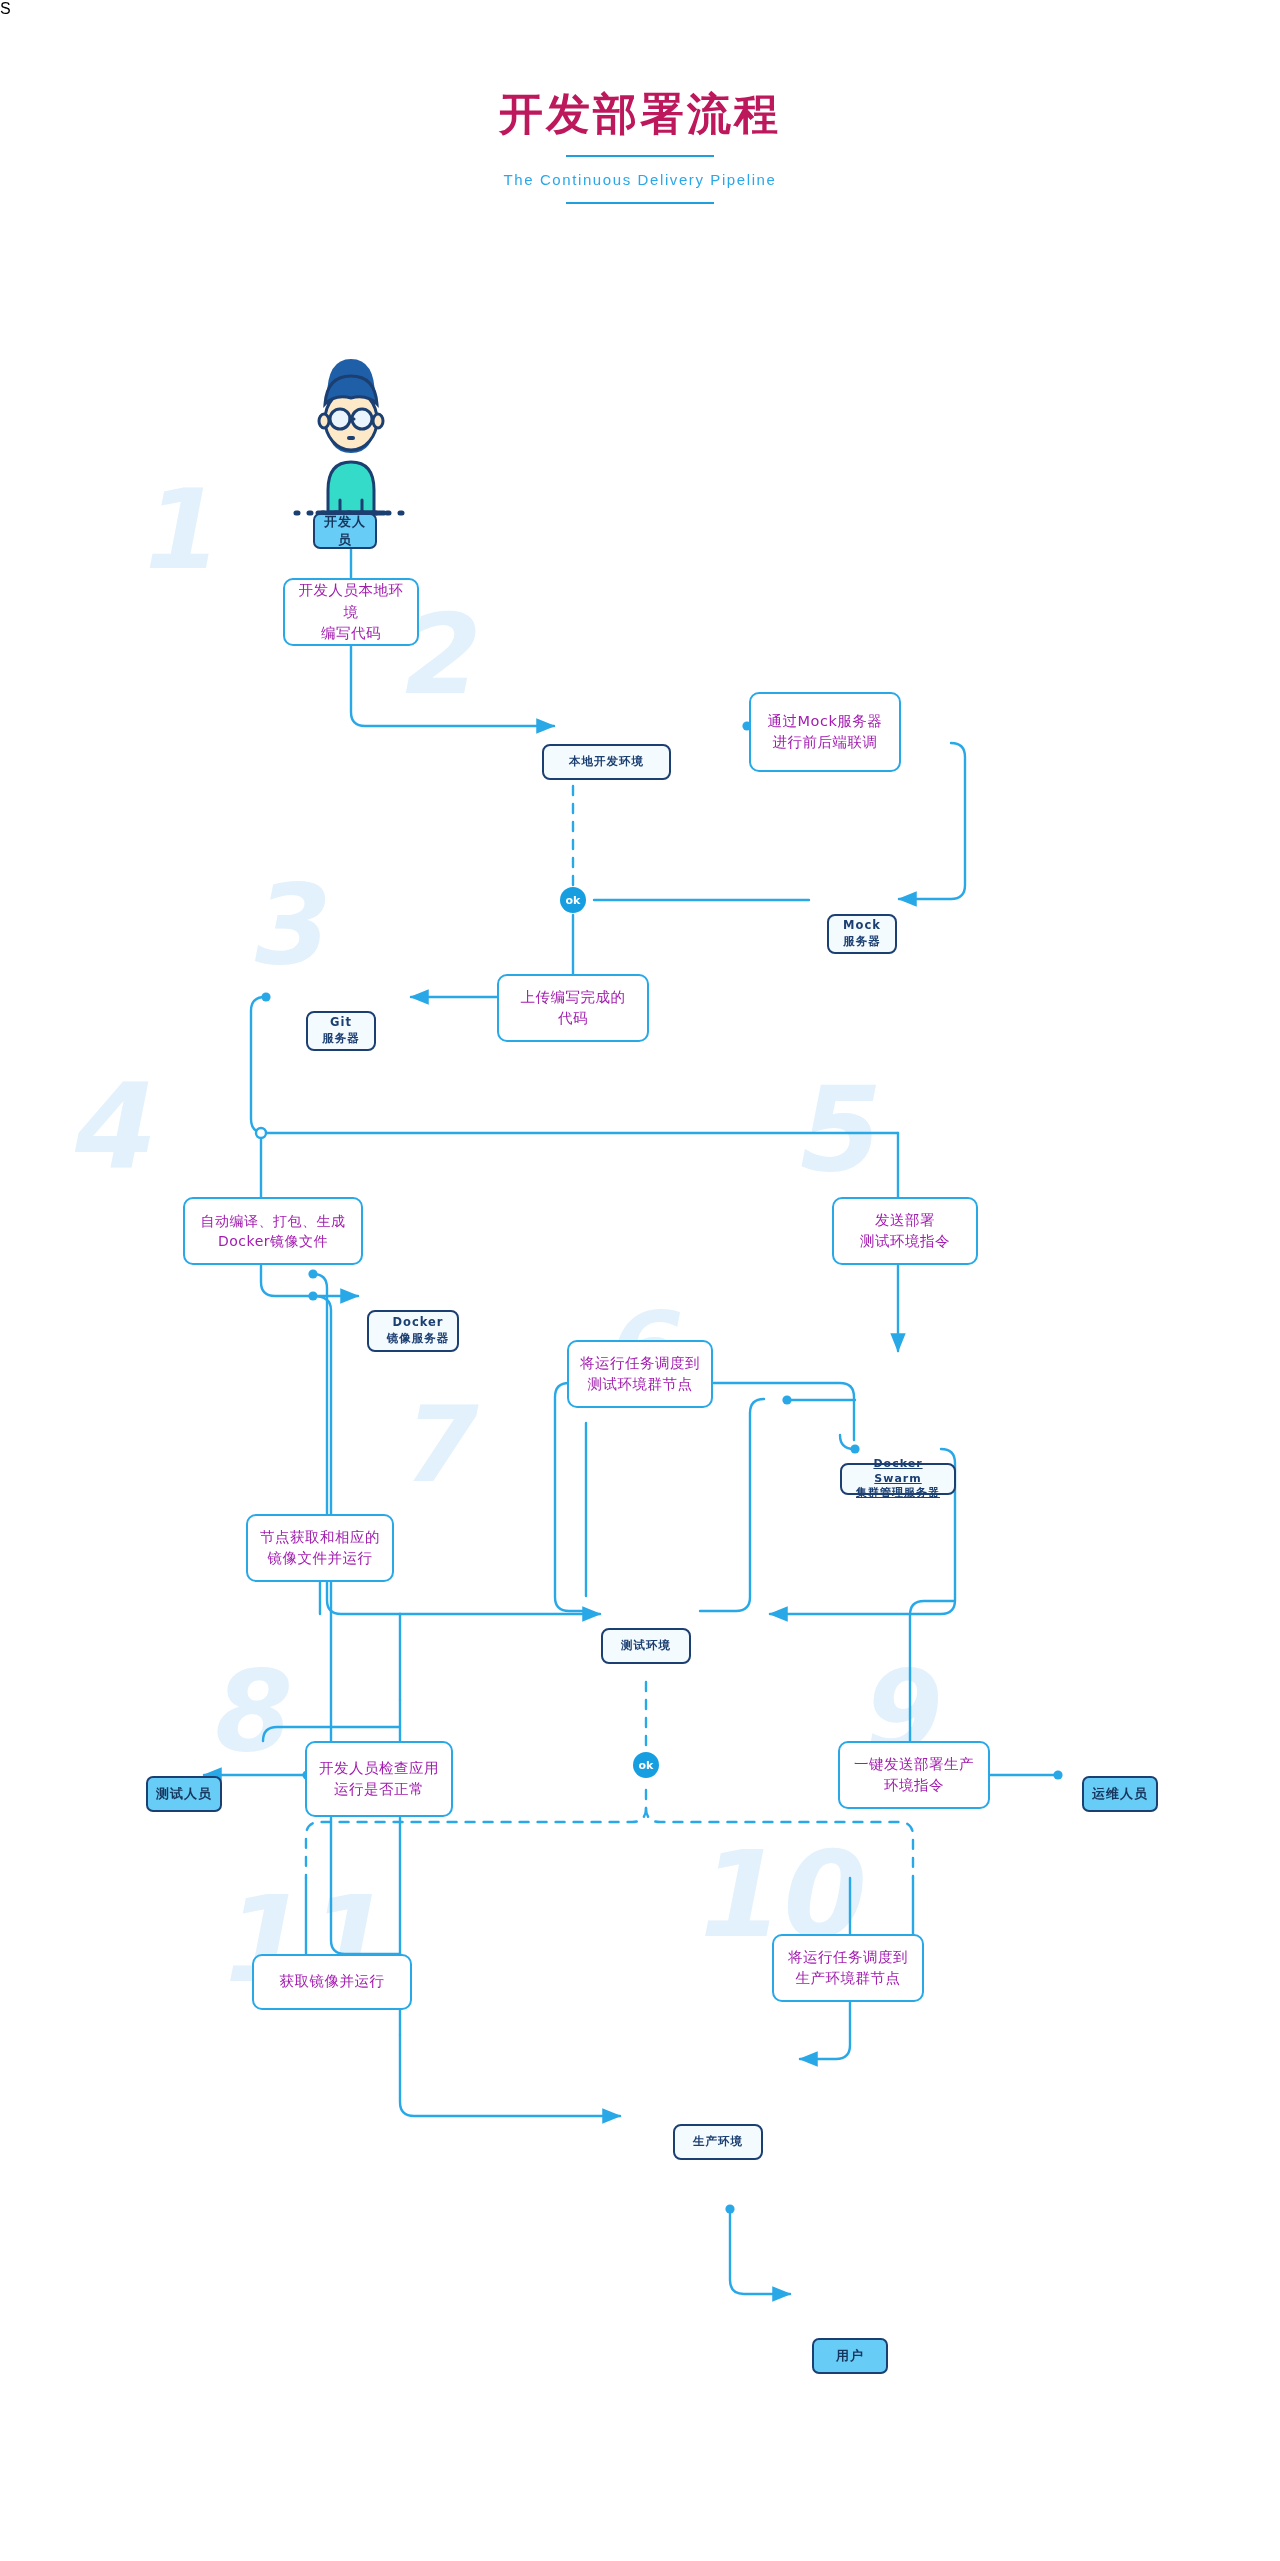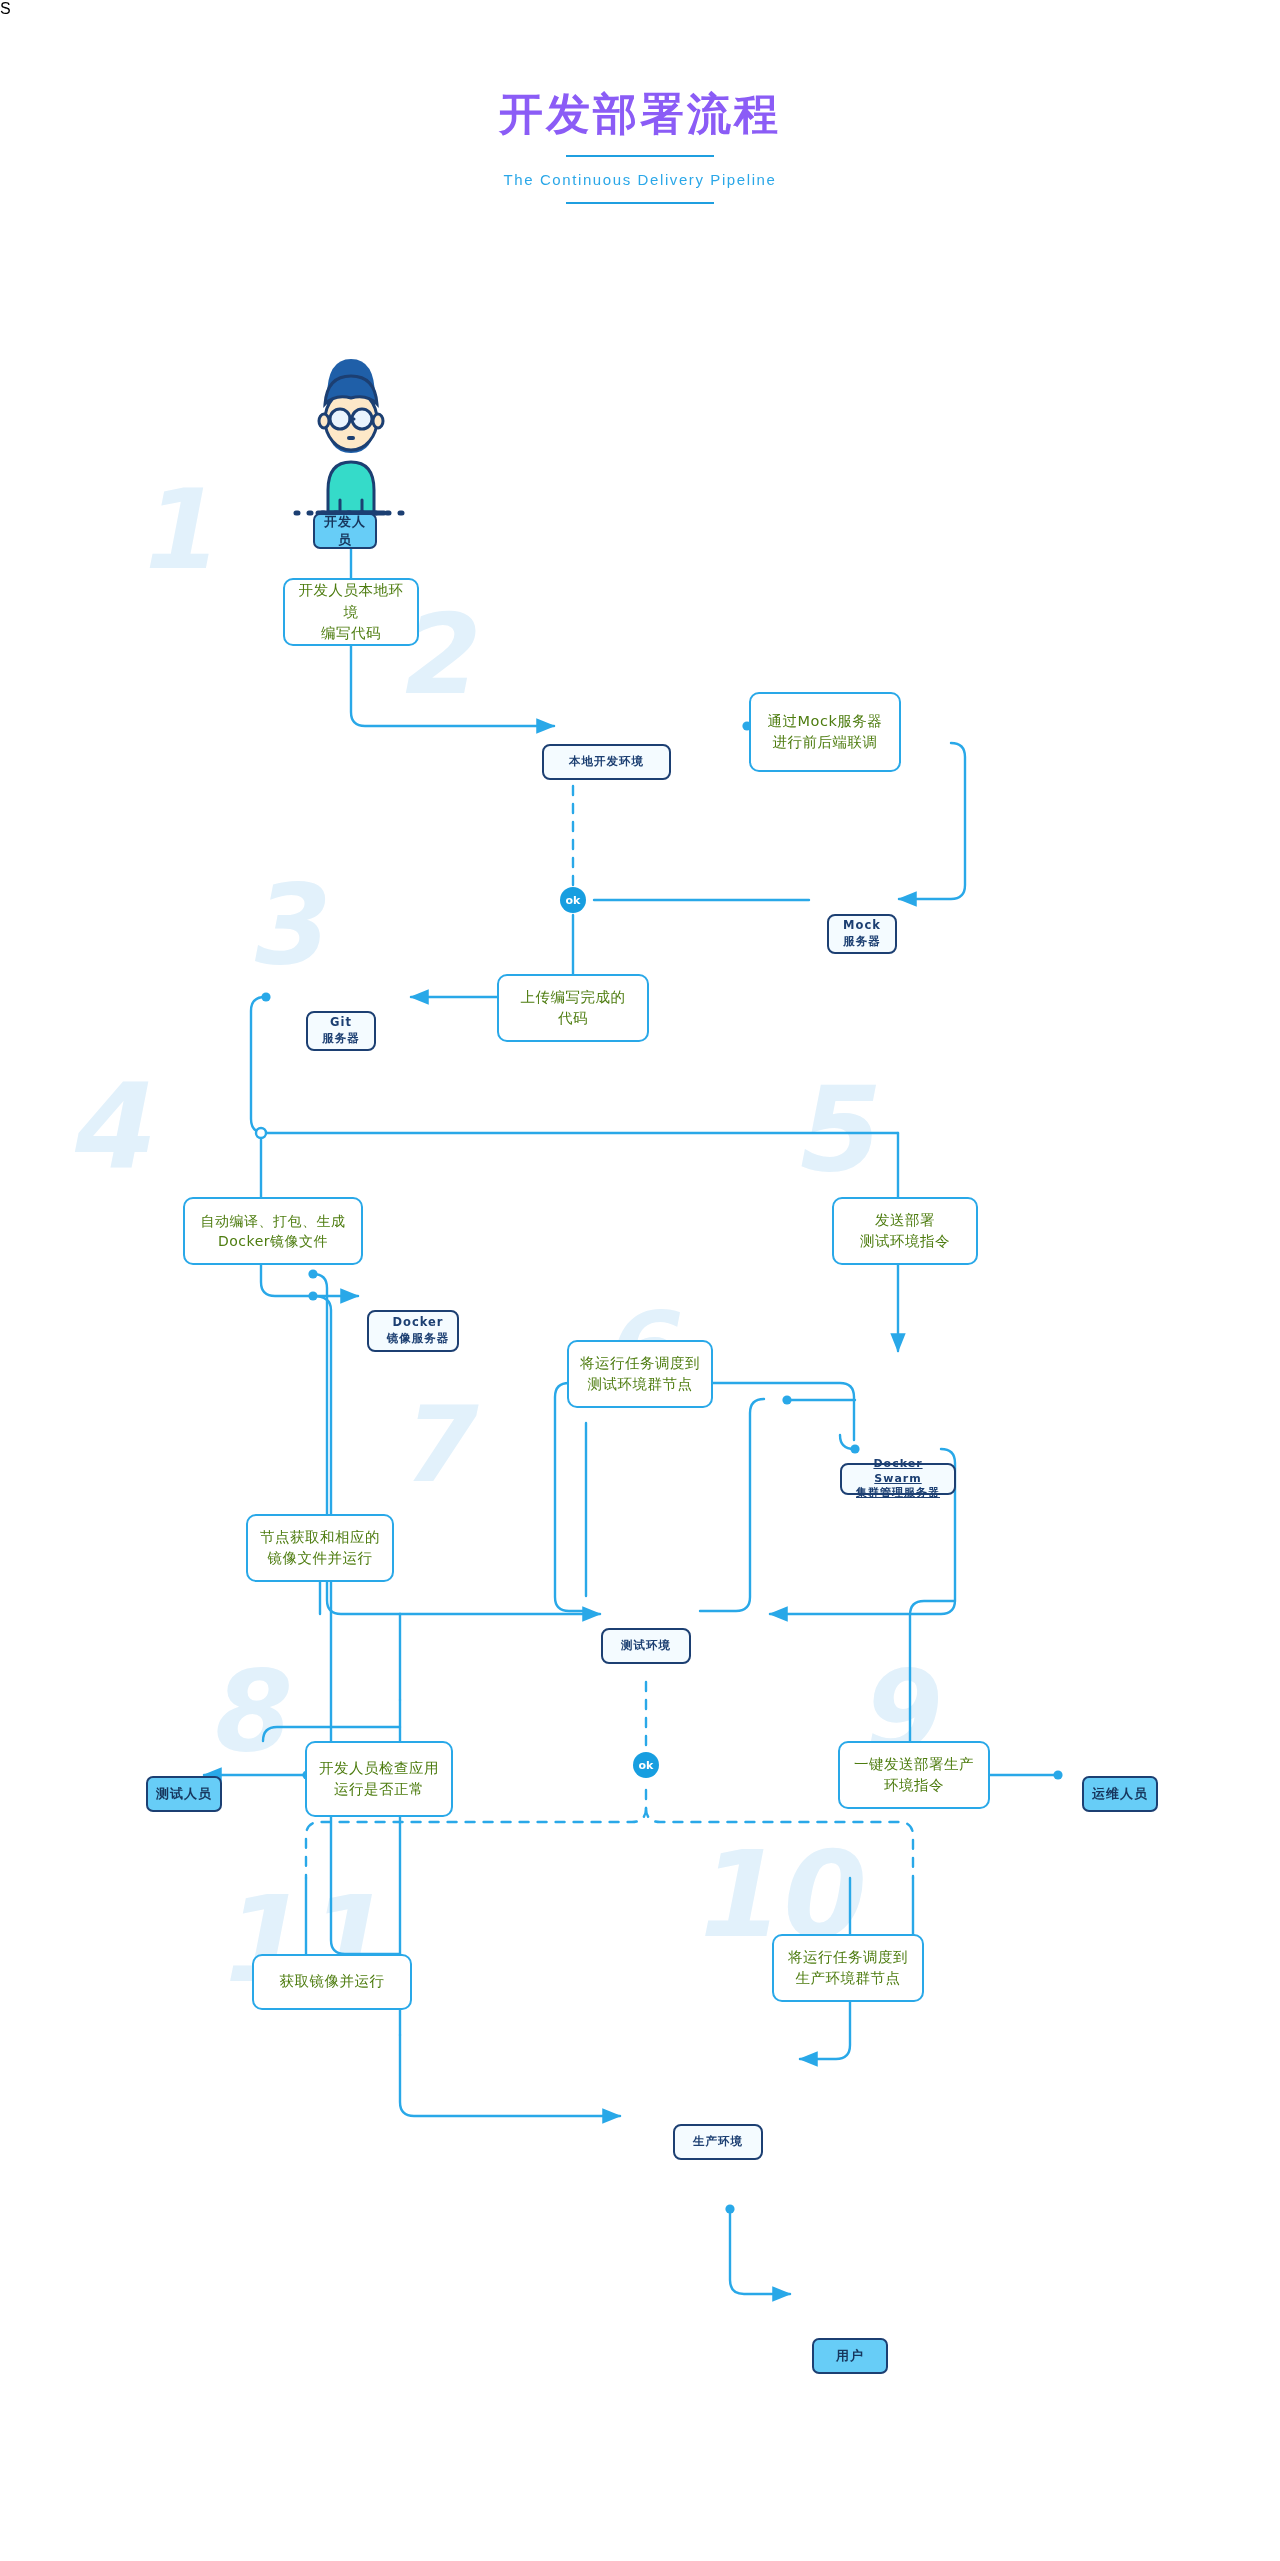--- a/index.html
+++ b/index.html
@@ -5,37 +5,37 @@
   html,body{margin:0;padding:0;background:#ffffff;}
   body{
     width:1280px;height:2561px;position:relative;overflow:hidden;
     font-family:"Liberation Sans","DejaVu Sans",sans-serif;
   }
   #stage{position:absolute;left:0;top:0;width:1280px;height:2561px;}
   svg.layer{position:absolute;left:0;top:0;width:1280px;height:2561px;}
   
   .header{position:absolute;left:0;top:88px;width:1280px;text-align:center;}
   .title{
-    font-size:44px;font-weight:bold;color:#8b5cf6;letter-spacing:3px;
+    font-size:44px;font-weight:bold;color:#be185d;letter-spacing:3px;
     font-family:"DejaVu Sans","Liberation Sans",sans-serif;line-height:1.2;
   }
   .subwrap{display:flex;align-items:center;justify-content:center;margin-top:14px;gap:14px;flex-direction:column;}
   .subrule{width:148px;height:2px;background:#1f9fe0;}
   .subtitle{font-size:15px;color:#2aa7e8;letter-spacing:1.6px;white-space:nowrap;}
   
   .ghost{
     position:absolute;color:#e2f1fb;font-weight:bold;
     font-family:"DejaVu Sans","Liberation Sans",sans-serif;
     font-style:italic;line-height:1;user-select:none;
   }
   
   .step{
     position:absolute;box-sizing:border-box;
     background:#ffffff;border:2px solid #29a8e8;border-radius:10px;
-    color:#4d7c0f;font-size:14.5px;line-height:1.45;letter-spacing:.5px;
+    color:#a21caf;font-size:14.5px;line-height:1.45;letter-spacing:.5px;
     display:flex;align-items:center;justify-content:center;text-align:center;
     font-family:"DejaVu Sans","Liberation Sans",sans-serif;
     padding:4px 8px;
   }
   
   .plate{
     position:absolute;box-sizing:border-box;
     background:#f4fbff;border:2.5px solid #1c3f72;border-radius:8px;
     color:#1c3f72;font-size:11.5px;font-weight:bold;line-height:1.35;
     display:flex;align-items:center;justify-content:center;text-align:center;

